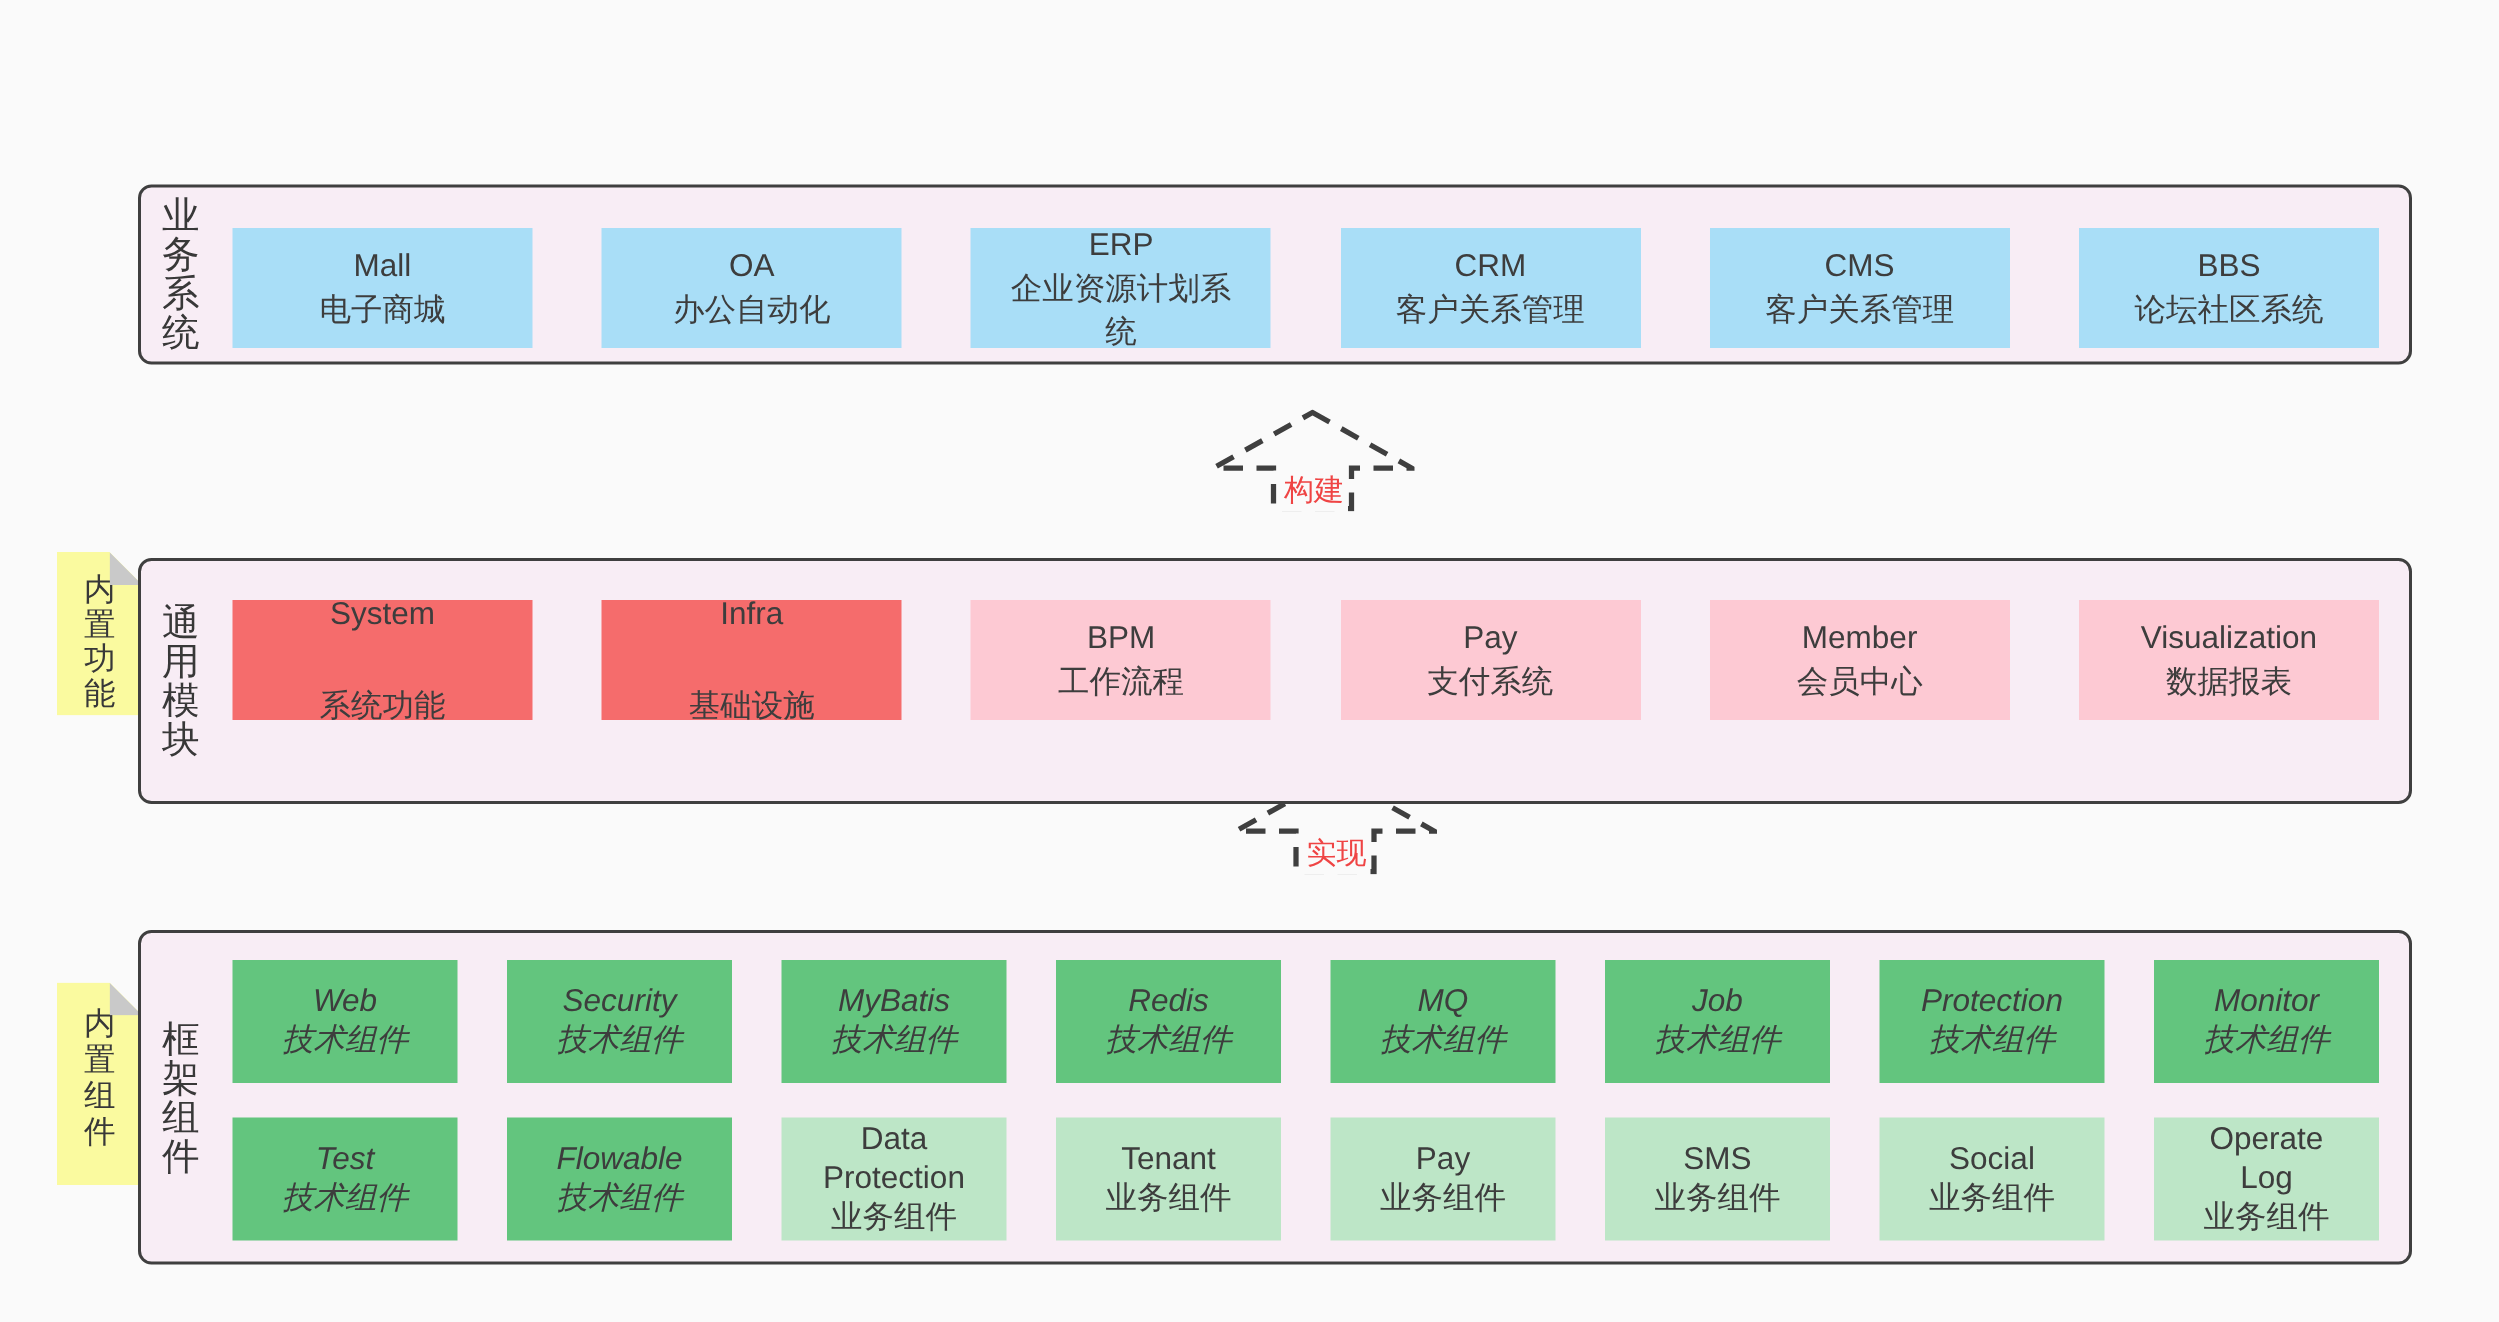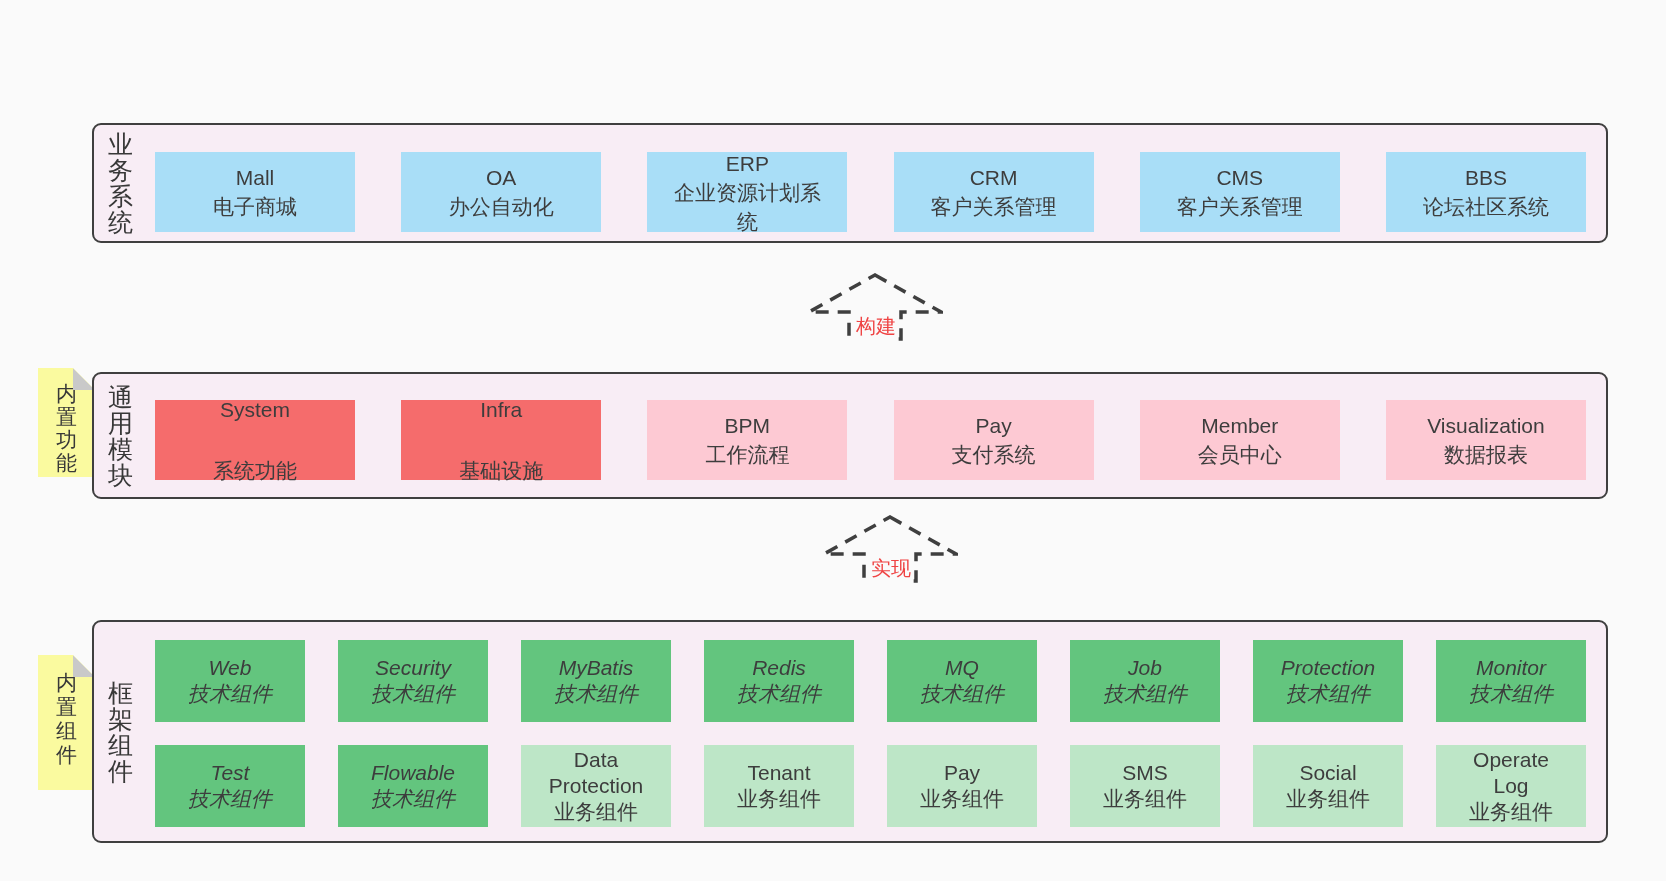--- a/index.html
+++ b/index.html
@@ -9,21 +9,21 @@
     font-family:"Liberation Sans","DejaVu Sans",sans-serif;
     color:var(--c-text,#3d3d3d);
   }
   .layer{
     position:absolute;left:92px;width:1516px;
     background:var(--c-layerbg,#f8edf5);
     border:2px solid var(--c-border,#3f3f3f);
     border-radius:9px;box-sizing:border-box;z-index:2;
   }
   #layer-business{top:123px;height:120px;}
-  #layer-common{top:372px;height:127px;}
+  #layer-common{top:372px;height:164px;}
   #layer-framework{top:620px;height:223px;}
 
   .layer-label{
     position:absolute;left:14px;top:50%;transform:translateY(-50%);
     width:1em;font-size:25px;line-height:26px;word-break:break-all;
     text-align:center;color:#383838;
   }
   .row{
     position:absolute;left:61px;right:20px;display:flex;
     justify-content:space-between;align-items:stretch;

